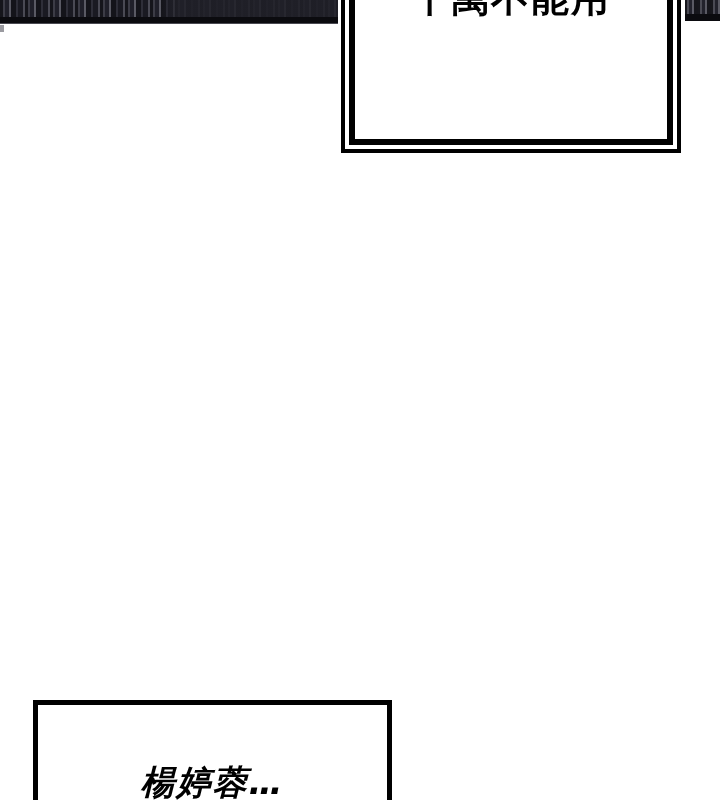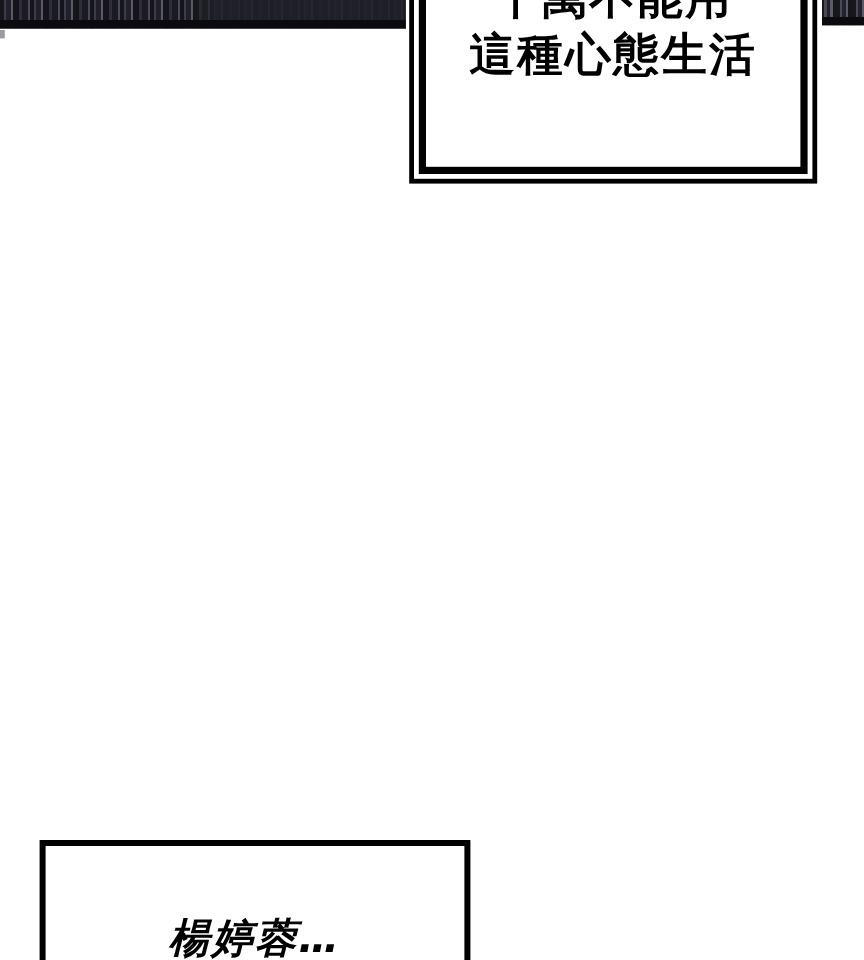--- a/index.html
+++ b/index.html
@@ -94,21 +94,20 @@
   <div class="strip-left"></div>
 
   <div class="strip-right"></div>
 
   <div class="speck"></div>
 
   <div class="bubble-top">
     <div class="bubble-top-inner">
       <div class="bubble-top-text">
         <div>千萬不能用</div>
-        <div>這種心態生活</div>
       </div>
     </div>
   </div>
 
   <div class="bubble-bottom">
     <div class="bubble-bottom-text">楊婷蓉…</div>
   </div>
 
 </div>
 

